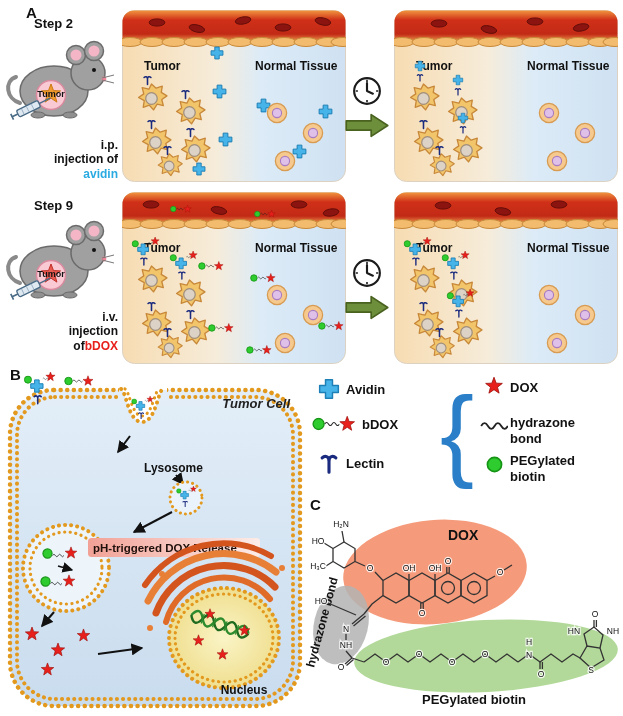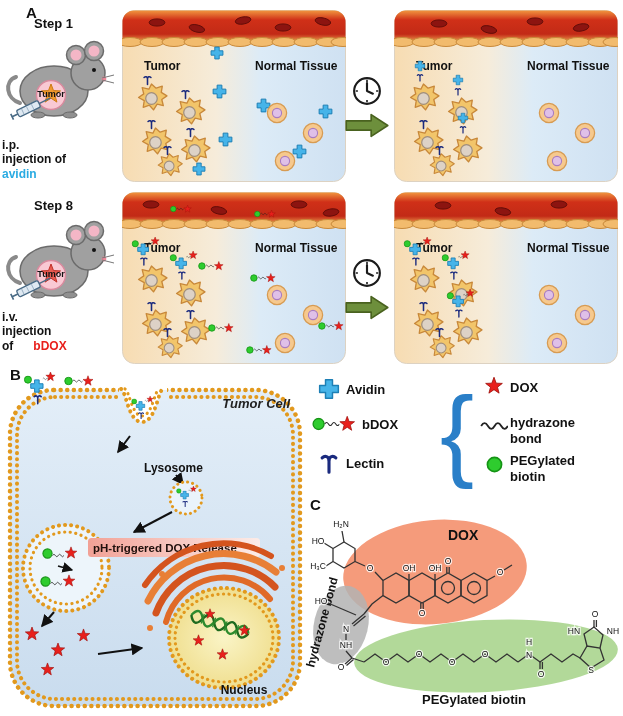--- a/index.html
+++ b/index.html
@@ -1,21 +1,21 @@
 <!DOCTYPE html>
 <html><head>
 <meta charset="utf-8">
 <style>
   html,body{margin:0;padding:0;background:#fff}
   .figure{position:relative;width:623px;height:716px;background:#fff;overflow:hidden;
           font-family:"Liberation Sans",sans-serif}
   .abs{position:absolute}
   .plabel{position:absolute;font-weight:bold;font-size:15px;color:#111}
   .steptitle{position:absolute;font-weight:bold;font-size:13px;color:#111}
-  .inj{position:absolute;width:116px;text-align:left;font-weight:bold;font-size:12px;
+  .inj{position:absolute;width:116px;text-align:right;font-weight:bold;font-size:12px;
        line-height:1.2;color:#111}
   .avidin-text{color:#29abe2}
   .bdox-text{color:#e8201c}
   svg text{font-family:"Liberation Sans",sans-serif}
   .t-label{font-size:12px;font-weight:bold;fill:#111}
   .t-mouse{font-size:9px;font-weight:bold;fill:#111;text-anchor:middle}
   .t-cellTitle{font-size:13px;font-weight:bold;font-style:italic;fill:#222;text-anchor:end}
   .t-leg{font-size:13px;font-weight:bold;fill:#111}
   .t-release{font-size:11.5px;font-weight:bold;fill:#20100c}
   .t-nucleus{font-size:12px;font-weight:bold;fill:#111;text-anchor:middle}
@@ -130,33 +130,33 @@
         <path d="M16 11 h-7 M9 7.5 v7" stroke="#4a6b86" stroke-width="1.8" fill="none"></path>
         <path d="M22 8 v6 M28 8 v6 M34 8 v6" stroke="#9ab0c4" stroke-width="1"></path>
       </symbol>
     </defs>
   </svg>
 
   <span class="plabel" style="left:26px;top:4px">A</span>
   <span class="plabel" style="left:10px;top:366px">B</span>
   <span class="plabel" style="left:310px;top:496px">C</span>
 
-  <span class="steptitle" style="left:34px;top:16px">Step 1</span>
-  <span class="steptitle" style="left:34px;top:198px">Step 8</span>
+  <span class="steptitle" style="left:34px;top:16px">Step 2</span>
+  <span class="steptitle" style="left:34px;top:198px">Step 9</span>
 
   <div class="inj" style="left:2px;top:138px">
     <div>i.p.</div>
     <div>injection of</div>
     <div class="avidin-text">avidin</div>
   </div>
   <div class="inj" style="left:2px;top:310px">
     <div>i.v.</div>
     <div>injection</div>
     <div>
-      <span style="margin-right:20px">of</span><span class="bdox-text">bDOX</span>
+      <span style="margin-right:0">of</span><span class="bdox-text">bDOX</span>
     </div>
   </div>
 
   <svg class="abs" style="left:4px;top:32px" width="112" height="102" viewBox="0 0 112 102">
     <use href="#sym-mouse"></use>
     <path d="M47 52 L49.5 58.6 L56.5 58.9 L51 63.3 L52.9 70.1 L47 66.2 L41.1 70.1 L43 63.3 L37.5 58.9 L44.5 58.6 Z" fill="#f0992e" stroke="#cc7a14" stroke-width="1"></path>
     <text x="47" y="65" class="t-mouse">Tumor</text>
     <g transform="translate(0,74) rotate(-26 10 12)">
       <use href="#sym-syringe" width="56" height="20"></use>
     </g>

